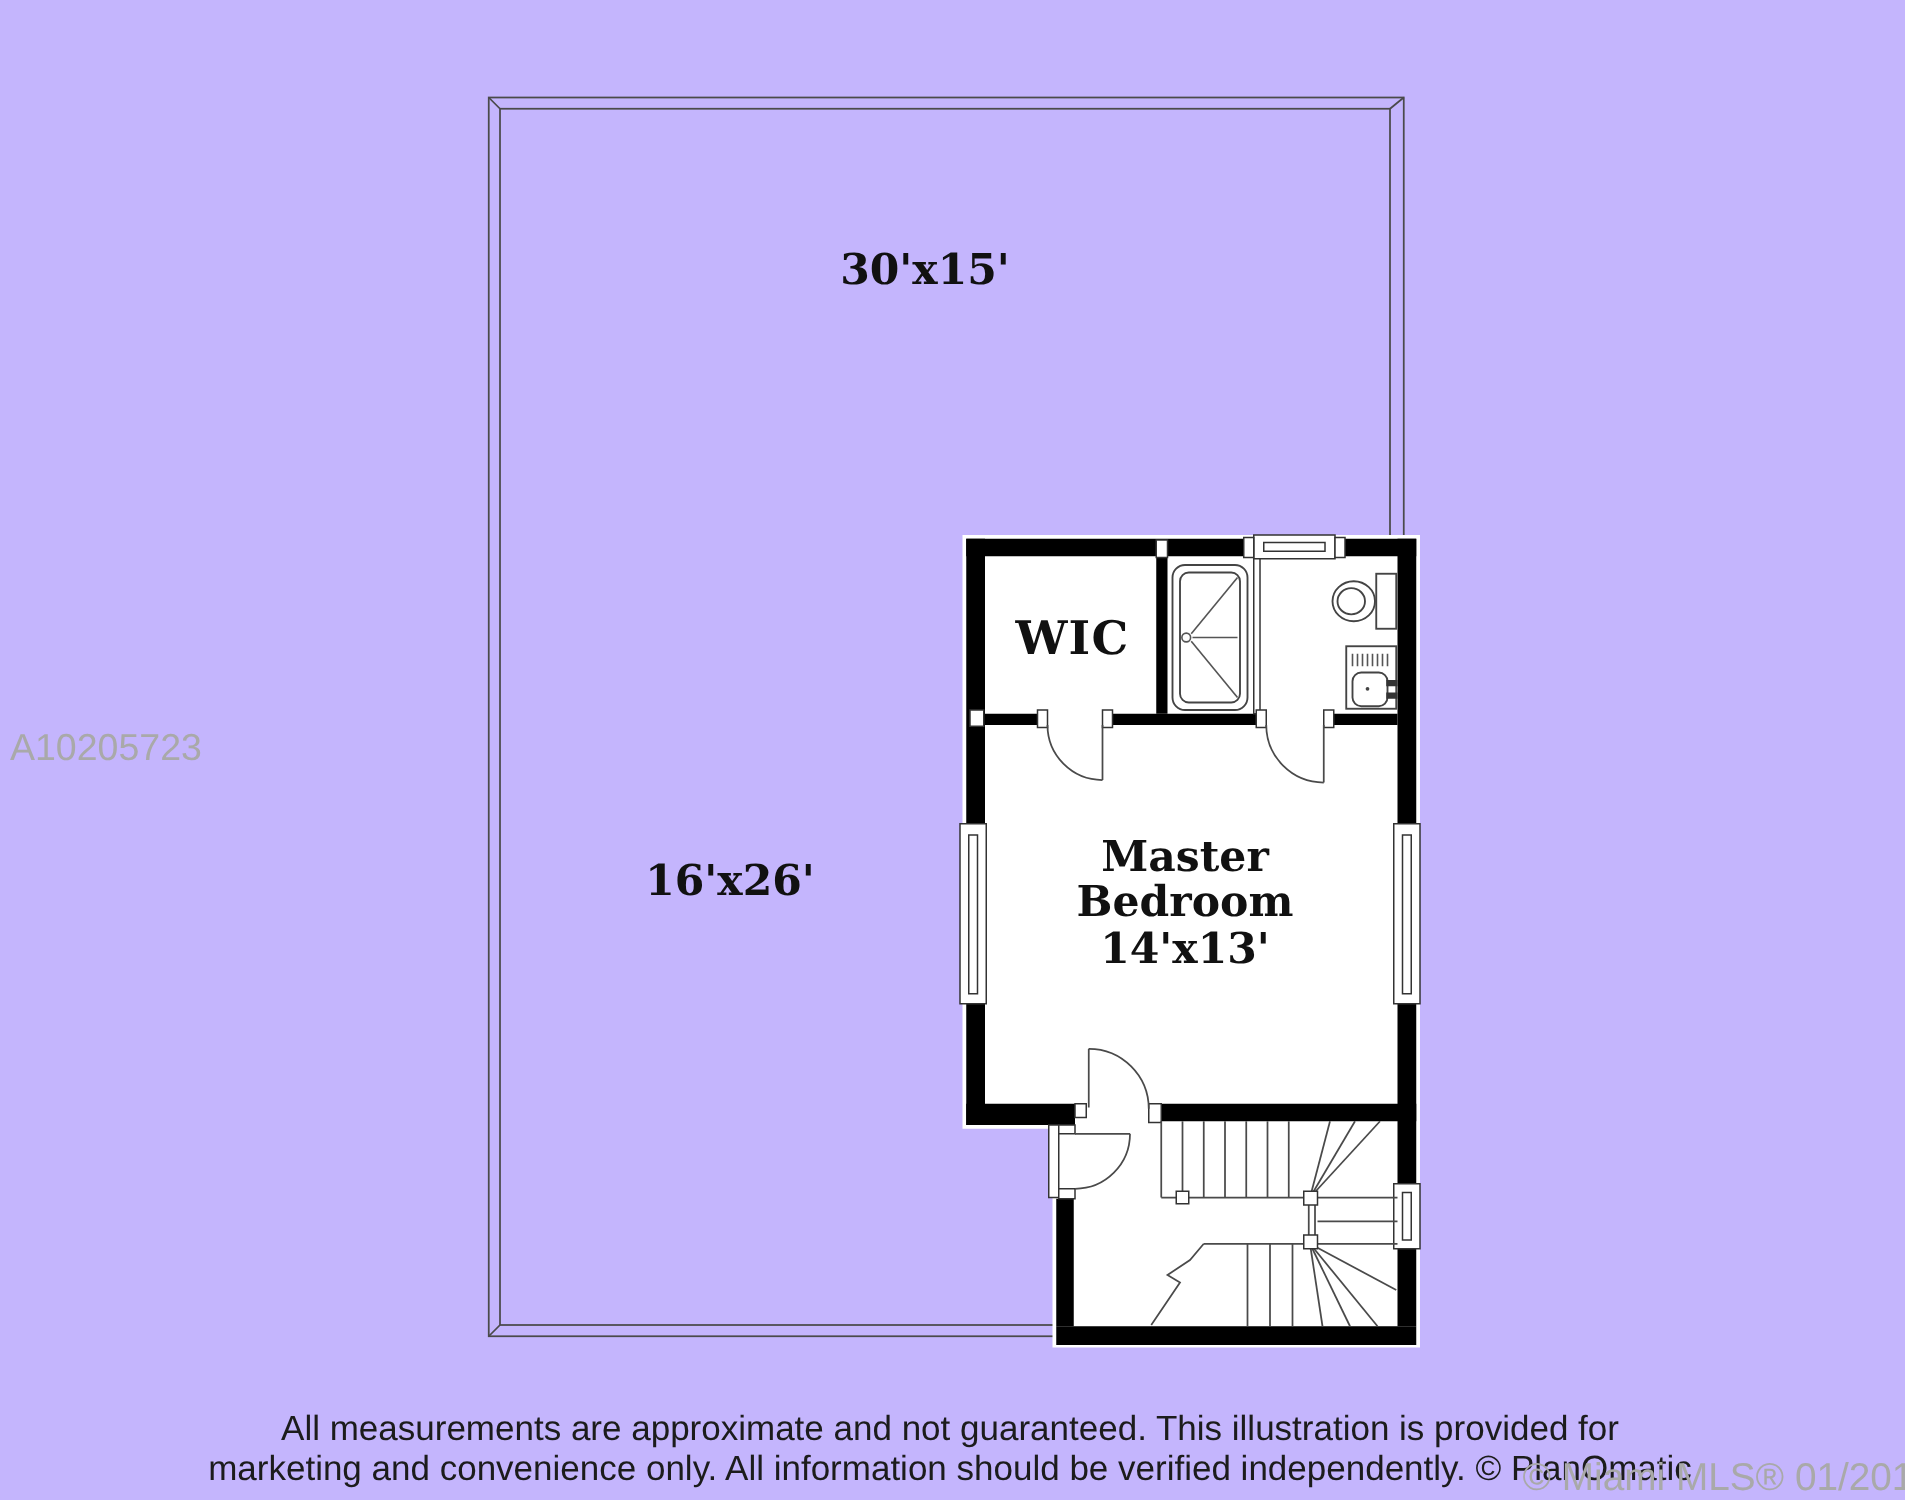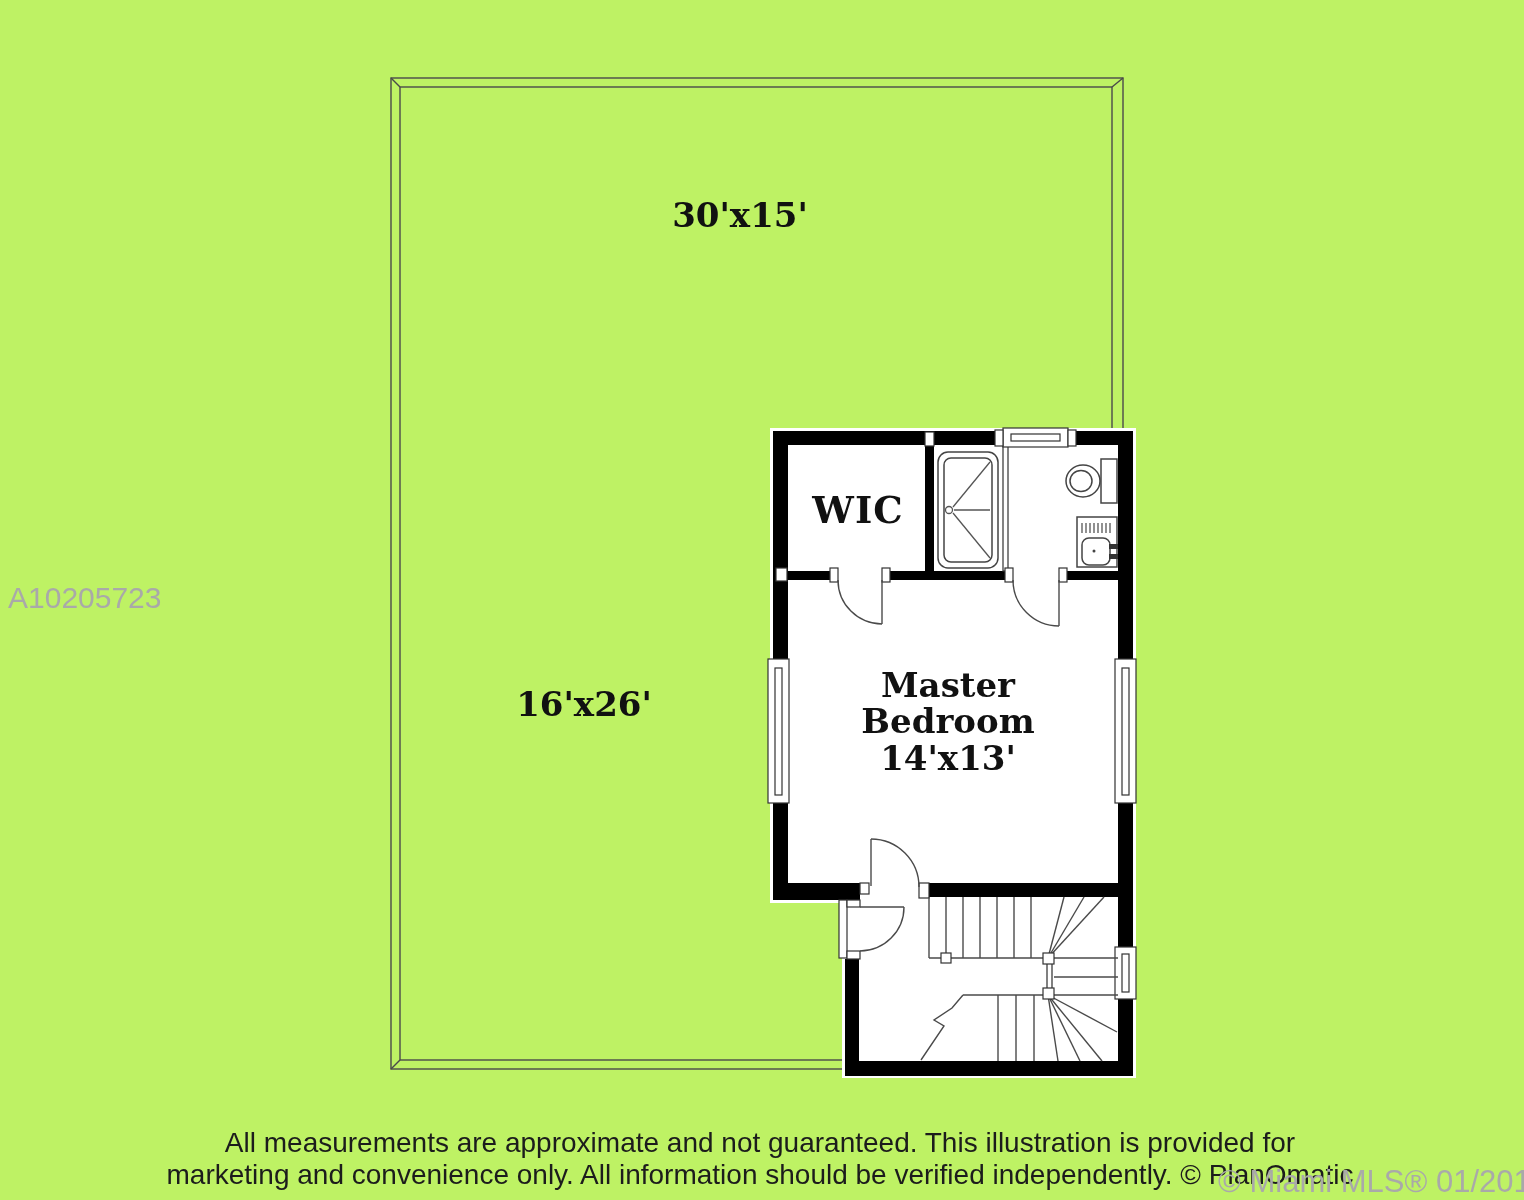--- a/index.html
+++ b/index.html
@@ -1,16 +1,16 @@
 <!DOCTYPE html>
 <html><head>
 <meta charset="utf-8">
 <style>
   html,body{margin:0;padding:0;background:#ffffff;width:1524px;height:1200px;overflow:hidden;}
-  .page{position:relative;width:1524px;height:1200px;background:#bef264;font-family:"Liberation Sans",sans-serif;text-align:right;}
+  .page{position:relative;width:1524px;height:1200px;background:#c4b5fd;font-family:"Liberation Sans",sans-serif;text-align:right;}
   svg{position:absolute;left:0;top:0;}
   .room-label{font-family:"DejaVu Serif",serif;font-weight:bold;fill:#111111;}
   .footer-text{font-family:"Liberation Sans",sans-serif;fill:#1c1c1c;}
   .watermark{font-family:"Liberation Sans",sans-serif;fill:#a9a9a9;}
   .wall{fill:#000000;stroke:none;}
   .thin2{stroke:#4a4a4a;stroke-width:1.4;fill:none;}
   .whitebox{fill:#ffffff;stroke:#333333;stroke-width:1.2;}
   .fixture{stroke:#444444;stroke-width:1.5;fill:#ffffff;}
   .fixline{stroke:#555555;stroke-width:1.3;fill:none;}
 </style>

